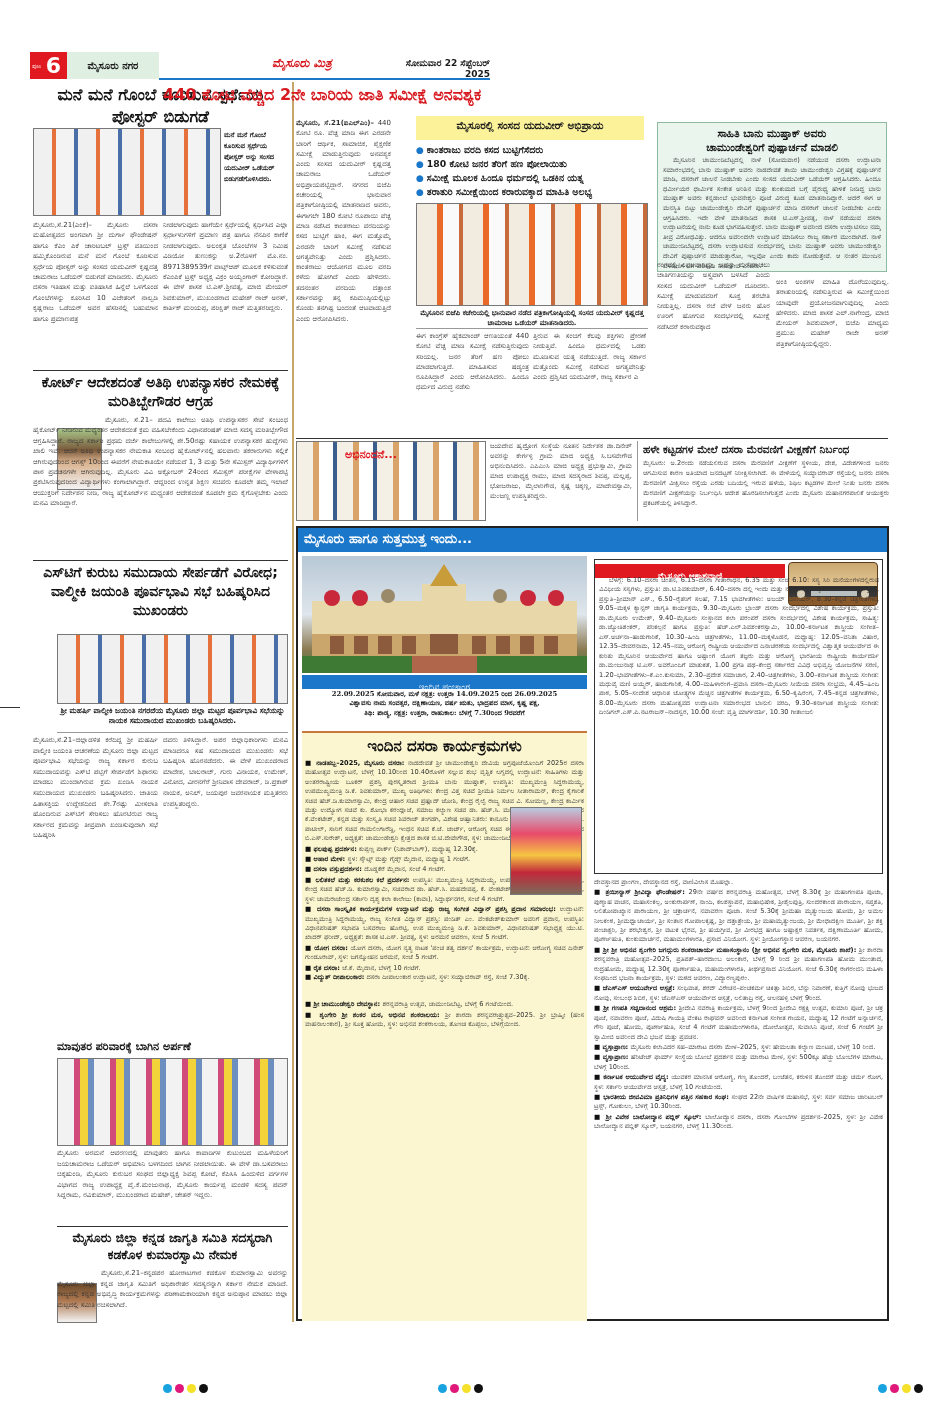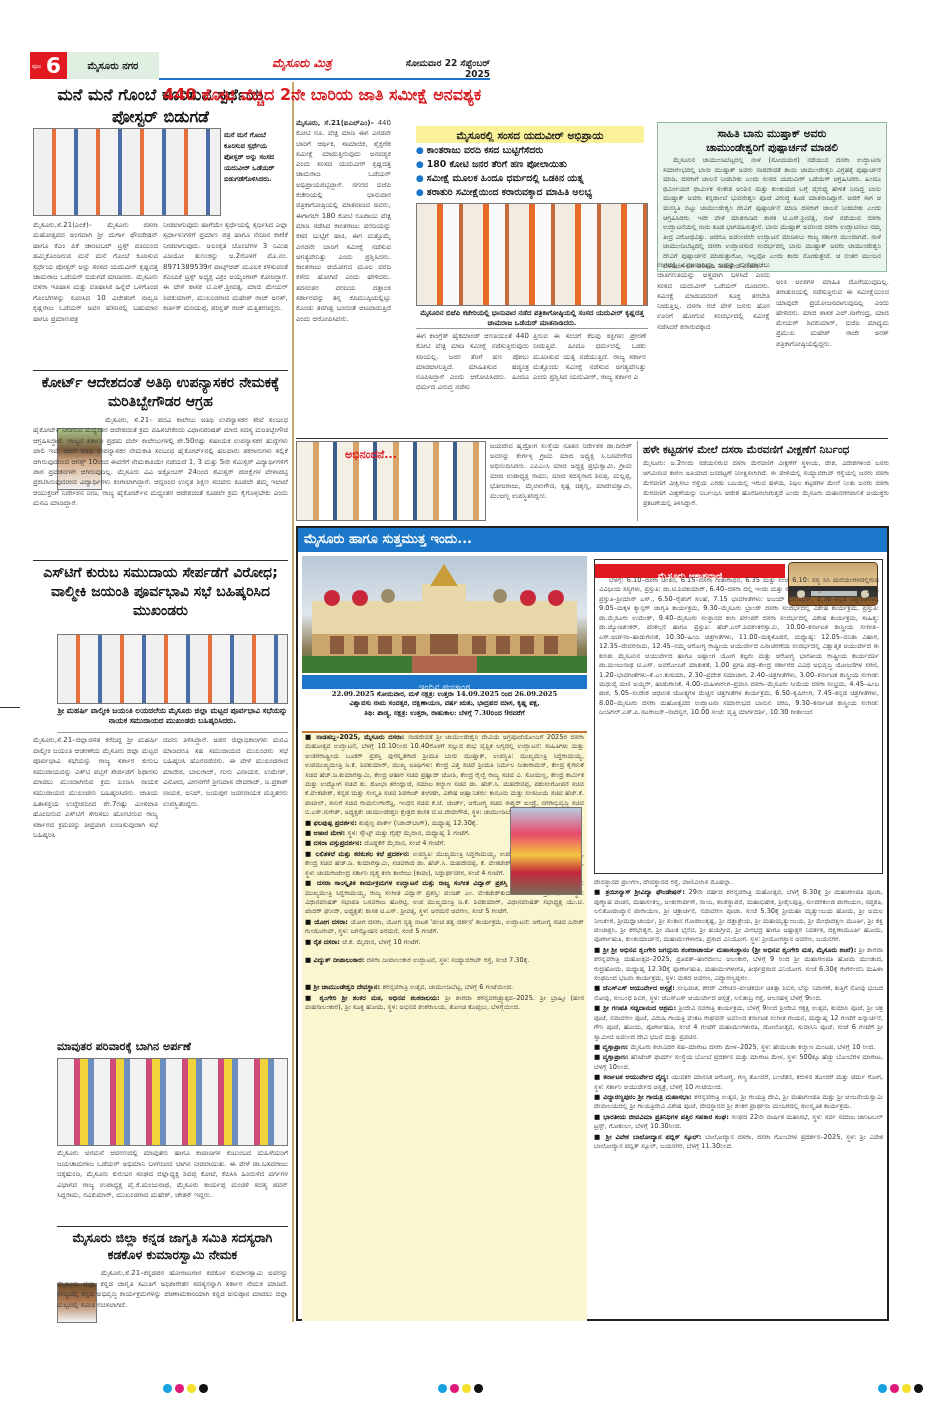--- a/index.html
+++ b/index.html
@@ -38,41 +38,41 @@
 <div class="abs body-text" style="left:163px;top:220px;width:125px;height:140px;font-size:7px;line-height:10.4px;">ನೀಡಲಾಗುವುದು ಹಾಗೆಯೇ ಸ್ಪರ್ಧೆಯಲ್ಲಿ ಸ್ಪರ್ಧಿಸಿದ ಎಲ್ಲಾ ಸ್ಪರ್ಧಾಳುಗಳಿಗೆ ಪ್ರಮಾಣ ಪತ್ರ ಹಾಗೂ ನೆನಪಿನ ಕಾಣಿಕೆ ನೀಡಲಾಗುವುದು. ಅಲಂಕೃತ ಬೊಂಬೆಗಳ 3 ನಿಮಿಷ ವಿಡಿಯೋ ತುಣುಕನ್ನು ಅ.2ರೊಳಗೆ ಮೊ.ನಂ. 8971389539ಗೆ ವಾಟ್ಸ್‌ಆಪ್ ಮೂಲಕ ಕಳಿಸುವಂತೆ ಕೆಎಂಪಿಕೆ ಟ್ರಸ್ಟ್ ಅಧ್ಯಕ್ಷ ವಿಕ್ರಂ ಅಯ್ಯಂಗಾರ್ ಕೋರಿದ್ದಾರೆ. ಈ ವೇಳೆ ಶಾಸಕ ಟಿ.ಎಸ್.ಶ್ರೀವತ್ಸ, ಮಾಜಿ ಮೇಯರ್ ಶಿವಕುಮಾರ್, ಮುಖಂಡರಾದ ಮಹೇಶ್ ರಾಜ್ ಅರಸ್, ಕಾರ್ತಿಕ್ ಮರಿಯಪ್ಪ, ಪರಿಕ್ಷಿತ್ ರಾಜ್ ಮತ್ತಿತರರಿದ್ದರು.</div>
 
 <div class="hrule" style="left:33px;top:370px;width:255px;background:#333;"></div>
 <div class="abs hl" style="left:33px;top:373px;width:255px;font-size:14px;line-height:19px;">ಕೋರ್ಟ್ ಆದೇಶದಂತೆ ಅತಿಥಿ ಉಪನ್ಯಾಸಕರ ನೇಮಕಕ್ಕೆ ಮರಿತಿಬ್ಬೇಗೌಡರ ಆಗ್ರಹ</div>
 <div class="abs photo" style="left:57px;top:428px;width:45px;height:62px;background:linear-gradient(180deg,#a8c78a 0%,#7a5a3c 35%,#d8b08c 55%,#f3f3f3 100%);"></div>
 <div class="abs body-text" style="left:33px;top:415px;width:255px;height:140px;font-size:7px;line-height:10.4px;text-indent:72px;">ಮೈಸೂರು, ಸೆ.21– ಪದವಿ ಕಾಲೇಜು ಅತಿಥಿ ಉಪನ್ಯಾಸಕರ ಸೇವೆ ಸಂಬಂಧ ಹೈಕೋರ್ಟ್ ನೀಡಿರುವ ಮಧ್ಯಂತರ ಆದೇಶದಂತೆ ಕ್ರಮ ವಹಿಸಬೇಕೆಂದು ವಿಧಾನಪರಿಷತ್ ಮಾಜಿ ಸದಸ್ಯ ಮರಿತಿಬ್ಬೇಗೌಡ ಆಗ್ರಹಿಸಿದ್ದಾರೆ. ರಾಜ್ಯದ ಸರ್ಕಾರಿ ಪ್ರಥಮ ದರ್ಜೆ ಕಾಲೇಜುಗಳಲ್ಲಿ ಶೇ.50ರಷ್ಟು ಸಹಾಯಕ ಉಪನ್ಯಾಸಕರ ಹುದ್ದೆಗಳು ಖಾಲಿ ಇವೆ. ಆದರೆ ಅತಿಥಿ ಉಪನ್ಯಾಸಕರ ನೇಮಕಾತಿ ಸಂಬಂಧ ಹೈಕೋರ್ಟ್‌ನಲ್ಲಿ ಹಲವಾರು ತಕರಾರುಗಳು ಸಲ್ಲಿಕೆ ಆಗಿರುವುದರಿಂದ ಆಗಸ್ಟ್ 10ರಿಂದ ಈವರೆಗೆ ನೇಮಕಾತಿಯೇ ನಡೆಯದೆ 1, 3 ಮತ್ತು 5ನೇ ಸೆಮಿಸ್ಟರ್ ವಿದ್ಯಾರ್ಥಿಗಳಿಗೆ ಪಾಠ ಪ್ರವಚನಗಳೇ ಆಗಿರುವುದಿಲ್ಲ. ಮೈಸೂರು ವಿವಿ ಅಕ್ಟೋಬರ್ 24ರಿಂದ ಸೆಮಿಸ್ಟರ್ ಪರೀಕ್ಷೆಗಳ ವೇಳಾಪಟ್ಟಿ ಪ್ರಕಟಿಸಿರುವುದರಿಂದ ವಿದ್ಯಾರ್ಥಿಗಳು ಕಂಗಾಲಾಗಿದ್ದಾರೆ. ಆದ್ದರಿಂದ ಉನ್ನತ ಶಿಕ್ಷಣ ಸಚಿವರು ಕೂಡಲೇ ತಮ್ಮ ಇಲಾಖೆ ಆಯುಕ್ತರಿಗೆ ನಿರ್ದೇಶನ ನೀಡಿ, ರಾಜ್ಯ ಹೈಕೋರ್ಟ್‌ನ ಮಧ್ಯಂತರ ಆದೇಶದಂತೆ ಕೂಡಲೇ ಕ್ರಮ ಕೈಗೊಳ್ಳಬೇಕು ಎಂದು ಮನವಿ ಮಾಡಿದ್ದಾರೆ.</div>
 
 <div class="hrule" style="left:33px;top:560px;width:255px;background:#333;"></div>
 <div class="abs hl" style="left:33px;top:563px;width:255px;font-size:14px;line-height:19px;">ಎಸ್‌ಟಿಗೆ ಕುರುಬ ಸಮುದಾಯ ಸೇರ್ಪಡೆಗೆ ವಿರೋಧ; ವಾಲ್ಮೀಕಿ ಜಯಂತಿ ಪೂರ್ವಭಾವಿ ಸಭೆ ಬಹಿಷ್ಕರಿಸಿದ ಮುಖಂಡರು</div>
 <div class="abs photo people" style="left:57px;top:634px;width:231px;height:70px;"></div>
-<div class="abs caption" style="left:57px;top:706px;width:231px;">ಶ್ರೀ ಮಹರ್ಷಿ ವಾಲ್ಮೀಕಿ ಜಯಂತಿ ಲಯದಲೆಯ ಮೈಸೂರು ಜಿಲ್ಲಾ ಮಟ್ಟದ ಪೂರ್ವಭಾವಿ ಸಭೆಯನ್ನು ನಾಯಕ ಸಮುದಾಯದ ಮುಖಂಡರು ಬಹಿಷ್ಕರಿಸಿದರು.</div>
+<div class="abs caption" style="left:57px;top:706px;width:231px;">ಶ್ರೀ ಮಹರ್ಷಿ ವಾಲ್ಮೀಕಿ ಜಯಂತಿ ನಗರದೆಯ ಮೈಸೂರು ಜಿಲ್ಲಾ ಮಟ್ಟದ ಪೂರ್ವಭಾವಿ ಸಭೆಯನ್ನು ನಾಯಕ ಸಮುದಾಯದ ಮುಖಂಡರು ಬಹಿಷ್ಕರಿಸಿದರು.</div>
 <div class="hrule" style="left:57px;top:732px;width:231px;"></div>
 <div class="abs body-text" style="left:33px;top:735px;width:125px;height:238px;font-size:7px;line-height:10.6px;">ಮೈಸೂರು,ಸೆ.21–ಜಿಲ್ಲಾಡಳಿತ ಕರೆದಿದ್ದ ಶ್ರೀ ಮಹರ್ಷಿ ವಾಲ್ಮೀಕಿ ಜಯಂತಿ ಆಚರಣೆಯ ಮೈಸೂರು ಜಿಲ್ಲಾ ಮಟ್ಟದ ಪೂರ್ವಭಾವಿ ಸಭೆಯನ್ನು ರಾಜ್ಯ ಸರ್ಕಾರ ಕುರುಬ ಸಮುದಾಯವನ್ನು ಎಸ್‌ಟಿ ಪಟ್ಟಿಗೆ ಸೇರ್ಪಡೆಗೆ ಶಿಫಾರಸು ಮಾಡಲು ಮುಂದಾಗಿರುವ ಕ್ರಮ ಖಂಡಿಸಿ ನಾಯಕ ಸಮುದಾಯದ ಮುಖಂಡರು ಬಹಿಷ್ಕರಿಸಿದರು. ಜಾತಿಯ ಹಿತಾಸಕ್ತಿಯ ಉದ್ದೇಶದಿಂದ ಶೇ.7ರಷ್ಟು ಮೀಸಲಾತಿ ಹೊಂದಿರುವ ಎಸ್‌ಟಿಗೆ ಸೇರಿಸಲು ಹೊರಟಿರುವ ರಾಜ್ಯ ಸರ್ಕಾರದ ಕ್ರಮವನ್ನು ತೀವ್ರವಾಗಿ ಖಂಡಿಸುವುದಾಗಿ ಸಭೆ ಬಹಿಷ್ಕರಿಸಿ</div>
 <div class="abs body-text" style="left:163px;top:735px;width:125px;height:238px;font-size:7px;line-height:10.6px;">ದವರು ತಿಳಿಸಿದ್ದಾರೆ. ಅಪರ ಜಿಲ್ಲಾಧಿಕಾರಿಗಳು ಮನವಿ ಮಾಡಿದರೂ ಸಹ ಸಮುದಾಯದ ಮುಖಂಡರು ಸಭೆ ಬಹಿಷ್ಕರಿಸಿ ಹೊರನಡೆದರು. ಈ ವೇಳೆ ಮುಖಂಡರಾದ ಮಾದೇಶ, ಬಾಲರಾಜ್, ಗುರು ವಿನಾಯಕ, ಉಮೇಶ್, ವಿನೋದ, ವೀರನಗೆರೆ ಶ್ರೀನಿವಾಸ ದೇವರಾಜ್, ಡಿ.ಪ್ರಕಾಶ್ ನಾಯಕ, ಅನಿಲ್, ಜಯಪುರ ಜವರನಾಯಕ ಮತ್ತಿತರರು ಉಪಸ್ಥಿತರಿದ್ದರು.</div>
 
 <div class="abs hl" style="left:57px;top:1040px;width:231px;font-size:11px;text-align:left;">ಮಾವುತರ ಪರಿವಾರಕ್ಕೆ ಬಾಗಿನ ಅರ್ಪಣೆ</div>
 <div class="abs photo people" style="left:57px;top:1058px;width:231px;height:88px;background:repeating-linear-gradient(90deg,#f2f2f2 0 16px,#d04a7a 16px 22px,#f3d33a 22px 30px,#6c8fc0 30px 36px),#eee;"></div>
 <div class="abs body-text" style="left:57px;top:1148px;width:231px;height:72px;font-size:7px;line-height:10.5px;">ಮೈಸೂರು ಅರಮನೆ ಆವರಣದಲ್ಲಿ ಮಾವುತರು ಹಾಗೂ ಕಾವಾಡಿಗಳ ಕುಟುಂಬದ ಮಹಿಳೆಯರಿಗೆ ಜಯಚಾಮರಾಜ ಒಡೆಯರ್ ಅಭಿಮಾನಿ ಬಳಗದಿಂದ ಬಾಗಿನ ನೀಡಲಾಯಿತು. ಈ ವೇಳೆ ಡಾ.ಬಸವರಾಜು ಚಿಕ್ಕಹುಂಡಿ, ಮೈಸೂರು ಕುರುಬರ ಸಂಘದ ಜಿಲ್ಲಾಧ್ಯಕ್ಷ ಶಿವಪ್ಪ ಕೋಟೆ, ಕೆಪಿಸಿಸಿ ಹಿಂದುಳಿದ ವರ್ಗಗಳ ವಿಭಾಗದ ರಾಜ್ಯ ಉಪಾಧ್ಯಕ್ಷ ವೈ.ಕೆ.ಮಂಜುನಾಥ, ಮೈಸೂರು ಕಾರ್ಯಪ್ಪ ಮಂಡಳಿ ಸದಸ್ಯ ಪವನ್ ಸಿದ್ದರಾಮ, ರವಿಕುಮಾರ್, ಮುಖಂಡರಾದ ಮಹೇಶ್, ಚೇತನ್ ಇದ್ದರು.</div>
 
 <div class="hrule" style="left:57px;top:1226px;width:231px;background:#333;"></div>
 <div class="abs hl" style="left:57px;top:1229px;width:231px;font-size:12.5px;line-height:17px;">ಮೈಸೂರು ಜಿಲ್ಲಾ ಕನ್ನಡ ಜಾಗೃತಿ ಸಮಿತಿ ಸದಸ್ಯರಾಗಿ ಕಡಕೊಳ ಕುಮಾರಸ್ವಾಮಿ ನೇಮಕ</div>
 <div class="abs photo" style="left:57px;top:1283px;width:40px;height:40px;background:linear-gradient(180deg,#6b4a2a 0%,#b07a52 45%,#f3f3f3 100%);"></div>
 <div class="abs body-text" style="left:57px;top:1268px;width:231px;height:56px;font-size:7px;line-height:10.5px;text-indent:44px;">ಮೈಸೂರು,ಸೆ.21–ಕನ್ನಡಪರ ಹೋರಾಟಗಾರ ಕಡಕೊಳ ಕುಮಾರಸ್ವಾಮಿ ಅವರನ್ನು ಮೈಸೂರು ಜಿಲ್ಲಾ ಕನ್ನಡ ಜಾಗೃತಿ ಸಮಿತಿಗೆ ಅಧಿಕಾರೇತರ ಸದಸ್ಯರನ್ನಾಗಿ ಸರ್ಕಾರ ನೇಮಕ ಮಾಡಿದೆ. ರಾಜ್ಯದಲ್ಲಿ ಕನ್ನಡ ಅಭಿವೃದ್ಧಿ ಕಾರ್ಯಕ್ರಮಗಳನ್ನು ಪರಿಣಾಮಕಾರಿಯಾಗಿ ಕನ್ನಡ ಅನುಷ್ಠಾನ ಮಾಡಲು ಜಿಲ್ಲಾ ಮಟ್ಟದಲ್ಲಿ ಸಮಿತಿ ರಚಿಸಲಾಗಿದೆ.</div>
 
 <div class="abs" style="left:163px;top:82px;width:330px;font-size:16px;line-height:26px;font-weight:bold;color:#d7191f;white-space:nowrap;">440 ಕೋಟಿ ವೆಚ್ಚದ 2ನೇ ಬಾರಿಯ ಜಾತಿ ಸಮೀಕ್ಷೆ ಅನವಶ್ಯಕ</div>
 
 <div class="abs body-text" style="left:296px;top:118px;width:95px;height:290px;font-size:7px;line-height:10.3px;">
   <span style="font-weight:bold;">ಮೈಸೂರು, ಸೆ.21(ಐಎಲ್‌ಎಂ)–</span>
   <span>440 ಕೋಟಿ ರೂ. ವೆಚ್ಚ ಮಾಡಿ ಈಗ ಎರಡನೇ ಬಾರಿಗೆ ಆರ್ಥಿಕ, ಸಾಮಾಜಿಕ, ಶೈಕ್ಷಣಿಕ ಸಮೀಕ್ಷೆ ಮಾಡುತ್ತಿರುವುದು ಅನವಶ್ಯಕ ಎಂದು ಸಂಸದ ಯದುವೀರ್ ಕೃಷ್ಣದತ್ತ ಚಾಮರಾಜ ಒಡೆಯರ್ ಅಭಿಪ್ರಾಯಪಟ್ಟಿದ್ದಾರೆ. ನಗರದ ಬಿಜೆಪಿ ಕಚೇರಿಯಲ್ಲಿ ಭಾನುವಾರ ಪತ್ರಿಕಾಗೋಷ್ಠಿಯಲ್ಲಿ ಮಾತನಾಡಿದ ಅವರು, ಈಗಾಗಲೇ 180 ಕೋಟಿ ರೂಪಾಯಿ ವೆಚ್ಚ ಮಾಡಿ ನಡೆಸಿದ ಕಾಂತರಾಜು ವರದಿಯನ್ನು ಕಸದ ಬುಟ್ಟಿಗೆ ಹಾಕಿ, ಈಗ ಮತ್ತೊಮ್ಮೆ ಎರಡನೇ ಬಾರಿಗೆ ಸಮೀಕ್ಷೆ ನಡೆಸುವ ಅಗತ್ಯವೇನಿತ್ತು ಎಂದು ಪ್ರಶ್ನಿಸಿದರು. ಕಾಂತರಾಜು ಆಯೋಗದ ಮೂಲ ವರದಿ ಕಳೆದು ಹೋಗಿದೆ ಎಂದು ಹೇಳಿದರು. ತದನಂತರ ವರದಿಯ ದತ್ತಾಂಶ ಸರ್ಕಾರವನ್ನು ತನ್ನ ಕಪಿಮುಷ್ಠಿಯಲ್ಲಿಟ್ಟು ಕೊಂಡು ತನಗಿಷ್ಟ ಬಂದಂತೆ ಆಟವಾಡುತ್ತಿದೆ ಎಂದು ಆರೋಪಿಸಿದರು.</span>
 </div>
-<div class="abs" style="left:416px;top:126px;width:228px;height:17px;background:#fbf29a;font-size:10.5px;font-weight:bold;text-align:center;line-height:19px;">ಮೈಸೂರಲ್ಲಿ ಸಂಸದ ಯದುವೀರ್ ಅಭಿಪ್ರಾಯ</div>
+<div class="abs" style="left:416px;top:116px;width:228px;height:24px;background:#fbf29a;font-size:10.5px;font-weight:bold;text-align:center;line-height:19px;">ಮೈಸೂರಲ್ಲಿ ಸಂಸದ ಯದುವೀರ್ ಅಭಿಪ್ರಾಯ</div>
 <div class="abs" style="left:416px;top:143px;width:228px;">
   <div class="bullet" style="font-size:9.3px;font-weight:bold;line-height:14px;white-space:nowrap;">ಕಾಂತರಾಜು ವರದಿ ಕಸದ ಬುಟ್ಟಿಗೆಸೆದರು</div>
   <div class="bullet" style="font-size:9.3px;font-weight:bold;line-height:14px;white-space:nowrap;">180 ಕೋಟಿ ಜನರ ತೆರಿಗೆ ಹಣ ಪೋಲಾಯಿತು</div>
   <div class="bullet" style="font-size:9.3px;font-weight:bold;line-height:14px;white-space:nowrap;">ಸಮೀಕ್ಷೆ ಮೂಲಕ ಹಿಂದೂ ಧರ್ಮದಲ್ಲಿ ಒಡಕಿನ ಯತ್ನ</div>
   <div class="bullet" style="font-size:9.3px;font-weight:bold;line-height:14px;white-space:nowrap;">ತರಾತುರಿ ಸಮೀಕ್ಷೆಯಿಂದ ಕರಾರುವಕ್ಕಾದ ಮಾಹಿತಿ ಅಲಭ್ಯ</div>
 </div>
 <div class="abs photo people" style="left:416px;top:203px;width:232px;height:103px;background:repeating-linear-gradient(90deg,#f2ebe0 0 20px,#ea6a2a 20px 26px,#fafafa 26px 42px,#c76a3c 42px 46px),#eee;"></div>
 <div class="abs caption" style="left:416px;top:308px;width:232px;font-size:7px;">ಮೈಸೂರಿನ ಬಿಜೆಪಿ ಕಚೇರಿಯಲ್ಲಿ ಭಾನುವಾರ ನಡೆದ ಪತ್ರಿಕಾಗೋಷ್ಠಿಯಲ್ಲಿ ಸಂಸದ ಯದುವೀರ್ ಕೃಷ್ಣದತ್ತ ಚಾಮರಾಜ ಒಡೆಯರ್ ಮಾತನಾಡಿದರು.</div>
 <div class="hrule" style="left:416px;top:328px;width:232px;"></div>
 <div class="abs body-text" style="left:416px;top:331px;width:113px;height:100px;font-size:7px;line-height:10.3px;">ಈಗ ಕಾಂಗ್ರೆಸ್ ಹೈಕಮಾಂಡ್ ಆಣತಿಯಂತೆ 440 ಕೋಟಿ ವೆಚ್ಚ ಮಾಡಿ ಸಮೀಕ್ಷೆ ನಡೆಸುತ್ತಿರುವುದು ಸರಿಯಲ್ಲ. ಜನರ ತೆರಿಗೆ ಹಣ ಪೋಲು ಮಾಡಲಾಗುತ್ತಿದೆ. ಮಾಹಿತಿಸುವ ಷಡ್ಯಂತ್ರ ರೂಪಿಸಿದ್ದಾರೆ ಎಂದು ಆರೋಪಿಸಿದರು. ಹಿಂದೂ ಧರ್ಮದ ವಿರುದ್ಧ ನಡೆಸು</div>
@@ -131,30 +131,31 @@
 <div class="abs" style="left:302px;top:675px;width:285px;height:14px;background:#1a77c9;text-align:center;">
   <span style="color:#fff;font-size:9px;line-height:14px;">ಇಂದಿನ ಪಂಚಾಂಗ</span>
 </div>
 <div class="abs" style="left:302px;top:690px;width:285px;text-align:center;font-size:6.8px;line-height:9.4px;font-family:'DejaVu Serif',serif;font-weight:bold;">
   <div>22.09.2025 ಸೋಮವಾರ, ಮಳೆ ನಕ್ಷತ್ರ: ಉತ್ತರಾ 14.09.2025 ರಿಂದ 26.09.2025</div>
   <div>ವಿಶ್ವಾವಸು ನಾಮ ಸಂವತ್ಸರ, ದಕ್ಷಿಣಾಯಣ, ವರ್ಷ ಋತು, ಭಾದ್ರಪದ ಮಾಸ, ಕೃಷ್ಣ ಪಕ್ಷ,</div>
   <div>ತಿಥಿ: ಪಾಡ್ಯ, ನಕ್ಷತ್ರ: ಉತ್ತರಾ, ರಾಹುಕಾಲ: ಬೆಳಗ್ಗೆ 7.30ರಿಂದ 9ರವರೆಗೆ</div>
 </div>
 
 <div class="abs" style="left:302px;top:731px;width:285px;height:590px;background:#fbf6cf;border-top:2px solid #c8783a;">
+  <div class="hl" style="font-size:15px;line-height:26px;">ಇಂದಿನ ದಸರಾ ಕಾರ್ಯಕ್ರಮಗಳು</div>
   <div class="abs photo" style="left:208px;top:74px;width:72px;height:88px;background:linear-gradient(180deg,#b9cbe0 0%,#e84a6a 30%,#f5c542 55%,#c2283a 75%,#7c6a5a 100%);"></div>
   <div id="dasara-list" style="padding:0 3px;font-size:6.6px;line-height:9.4px;text-align:justify;color:#333;height:560px;overflow:hidden;">
       <div style="margin-bottom: 1px;"><span style="font-weight: bold; color: rgb(17, 17, 17);">■ ನಾಡಹಬ್ಬ–2025, ಮೈಸೂರು ದಸರಾ: </span><span>ನಾಡದೇವತೆ ಶ್ರೀ ಚಾಮುಂಡೇಶ್ವರಿ ದೇವಿಯ ಅಗ್ರಪೂಜೆಯೊಂದಿಗೆ 2025ರ ದಸರಾ ಮಹೋತ್ಸವ ಉದ್ಘಾಟನೆ, ಬೆಳಗ್ಗೆ 10.10ರಿಂದ 10.40ರೊಳಗೆ ಸಲ್ಲುವ ಶುಭ ವೃಶ್ಚಿಕ ಲಗ್ನದಲ್ಲಿ ಉದ್ಘಾಟನೆ: ಸಾಹಿತಿಗಳು ಮತ್ತು ಅಂತರರಾಷ್ಟ್ರೀಯ ಬೂಕರ್ ಪ್ರಶಸ್ತಿ ಪುರಸ್ಕೃತರಾದ ಶ್ರೀಮತಿ ಬಾನು ಮುಷ್ತಾಕ್, ಉಪಸ್ಥಿತಿ: ಮುಖ್ಯಮಂತ್ರಿ ಸಿದ್ದರಾಮಯ್ಯ, ಉಪಮುಖ್ಯಮಂತ್ರಿ ಡಿ.ಕೆ. ಶಿವಕುಮಾರ್, ಮುಖ್ಯ ಅತಿಥಿಗಳು: ಕೇಂದ್ರ ವಿತ್ತ ಸಚಿವೆ ಶ್ರೀಮತಿ ನಿರ್ಮಲ ಸೀತಾರಾಮನ್, ಕೇಂದ್ರ ಕೈಗಾರಿಕೆ ಸಚಿವ ಹೆಚ್.ಡಿ.ಕುಮಾರಸ್ವಾಮಿ, ಕೇಂದ್ರ ಆಹಾರ ಸಚಿವ ಪ್ರಹ್ಲಾದ್ ಜೋಶಿ, ಕೇಂದ್ರ ರೈಲ್ವೆ ರಾಜ್ಯ ಸಚಿವ ವಿ. ಸೋಮಣ್ಣ, ಕೇಂದ್ರ ಕಾರ್ಮಿಕ ಮತ್ತು ಉದ್ಯೋಗ ಸಚಿವೆ ಕು. ಶೋಭಾ ಕರಂದ್ಲಾಜೆ, ಸಮಾಜ ಕಲ್ಯಾಣ ಸಚಿವ ಡಾ. ಹೆಚ್.ಸಿ. ಮಹದೇವಪ್ಪ, ಪಶುಸಂಗೋಪನೆ ಸಚಿವ ಕೆ.ವೆಂಕಟೇಶ್, ಕನ್ನಡ ಮತ್ತು ಸಂಸ್ಕೃತಿ ಸಚಿವ ಶಿವರಾಜ್ ತಂಗಡಗಿ, ವಿಶೇಷ ಆಹ್ವಾನಿತರು: ಕಾನೂನು ಮತ್ತು ಸಂಸದೀಯ ಸಚಿವ ಹೆಚ್.ಕೆ. ಪಾಟೀಲ್, ಸಾರಿಗೆ ಸಚಿವ ರಾಮಲಿಂಗಾರೆಡ್ಡಿ, ಇಂಧನ ಸಚಿವ ಕೆ.ಜೆ. ಜಾರ್ಜ್, ಆರೋಗ್ಯ ಸಚಿವ ಈಶ್ವರ್ ಖಂಡ್ರೆ, ನಗರಾಭಿವೃದ್ಧಿ ಸಚಿವ ಬಿ.ಎಸ್.ಸುರೇಶ್, ಅಧ್ಯಕ್ಷತೆ: ಚಾಮುಂಡೇಶ್ವರಿ ಕ್ಷೇತ್ರದ ಶಾಸಕ ಜಿ.ಟಿ.ದೇವೇಗೌಡ, ಸ್ಥಳ: ಚಾಮುಂಡಿಬೆಟ್ಟ.</span></div>
       <div style="margin-bottom: 1px;"><span style="font-weight: bold; color: rgb(17, 17, 17);">■ ಫಲಪುಷ್ಪ ಪ್ರದರ್ಶನ: </span><span>ಕುಪ್ಪಣ್ಣ ಪಾರ್ಕ್ (ನಿಶಾದ್‌ಬಾಗ್), ಮಧ್ಯಾಹ್ನ 12.30ಕ್ಕೆ.</span></div>
       <div style="margin-bottom: 1px;"><span style="font-weight: bold; color: rgb(17, 17, 17);">■ ಆಹಾರ ಮೇಳ: </span><span>ಸ್ಥಳ: ಸ್ಕೌಟ್ಸ್ ಮತ್ತು ಗೈಡ್ಸ್ ಮೈದಾನ, ಮಧ್ಯಾಹ್ನ 1 ಗಂಟೆಗೆ.</span></div>
       <div style="margin-bottom: 1px;"><span style="font-weight: bold; color: rgb(17, 17, 17);">■ ದಸರಾ ವಸ್ತುಪ್ರದರ್ಶನ: </span><span>ದೊಡ್ಡಕೆರೆ ಮೈದಾನ, ಸಂಜೆ 4 ಗಂಟೆಗೆ.</span></div>
       <div style="margin-bottom: 1px;"><span style="font-weight: bold; color: rgb(17, 17, 17);">■ ಲಲಿತಕಲೆ ಮತ್ತು ಕರಕುಶಲ ಕಲೆ ಪ್ರದರ್ಶನ: </span><span>ಉಪಸ್ಥಿತಿ: ಮುಖ್ಯಮಂತ್ರಿ ಸಿದ್ದರಾಮಯ್ಯ, ಉಪಮುಖ್ಯಮಂತ್ರಿ ಡಿ.ಕೆ. ಶಿವಕುಮಾರ್, ಕೇಂದ್ರ ಸಚಿವ ಹೆಚ್.ಡಿ. ಕುಮಾರಸ್ವಾಮಿ, ಸಚಿವರಾದ ಡಾ. ಹೆಚ್.ಸಿ. ಮಹದೇವಪ್ಪ, ಕೆ. ವೆಂಕಟೇಶ್, ಅಧ್ಯಕ್ಷತೆ: ಶಾಸಕ ತನ್ವೀರ್ ಸೇಠ್, ಸ್ಥಳ: ಚಾಮರಾಜೇಂದ್ರ ಸರ್ಕಾರಿ ದೃಶ್ಯ ಕಲಾ ಕಾಲೇಜು (ಕಾವಾ), ಸಿದ್ದಾರ್ಥನಗರ, ಸಂಜೆ 4 ಗಂಟೆಗೆ.</span></div>
       <div style="margin-bottom: 1px;"><span style="font-weight: bold; color: rgb(17, 17, 17);">■ ದಸರಾ ಸಾಂಸ್ಕೃತಿಕ ಕಾರ್ಯಕ್ರಮಗಳ ಉದ್ಘಾಟನೆ ಮತ್ತು ರಾಜ್ಯ ಸಂಗೀತ ವಿದ್ವಾನ್ ಪ್ರಶಸ್ತಿ ಪ್ರದಾನ ಸಮಾರಂಭ: </span><span>ಉದ್ಘಾಟನೆ: ಮುಖ್ಯಮಂತ್ರಿ ಸಿದ್ದರಾಮಯ್ಯ, ರಾಜ್ಯ ಸಂಗೀತ ವಿದ್ವಾನ್ ಪ್ರಶಸ್ತಿ: ಪಂಡಿತ್ ಎಂ. ವೆಂಕಟೇಶ್‌ಕುಮಾರ್ ಅವರಿಗೆ ಪ್ರದಾನ, ಉಪಸ್ಥಿತಿ: ವಿಧಾನಪರಿಷತ್ ಸಭಾಪತಿ ಬಸವರಾಜ ಹೊರಟ್ಟಿ, ಉಪ ಮುಖ್ಯಮಂತ್ರಿ ಡಿ.ಕೆ. ಶಿವಕುಮಾರ್, ವಿಧಾನಪರಿಷತ್ ಸಭಾಧ್ಯಕ್ಷ ಯು.ಟಿ. ಖಾದರ್ ಫರೀದ್, ಅಧ್ಯಕ್ಷತೆ: ಶಾಸಕ ಟಿ.ಎಸ್. ಶ್ರೀವತ್ಸ, ಸ್ಥಳ: ಅರಮನೆ ಆವರಣ, ಸಂಜೆ 5 ಗಂಟೆಗೆ.</span></div>
       <div style="margin-bottom: 1px;"><span style="font-weight: bold; color: rgb(17, 17, 17);">■ ಯೋಗ ದಸರಾ: </span><span>ಯೋಗ ದಸರಾ, ಯೋಗ ನೃತ್ಯ ನಾಟಕ 'ಪಂಚ ತತ್ವ ದರ್ಶನ' ಕಾರ್ಯಕ್ರಮ, ಉದ್ಘಾಟನೆ: ಆರೋಗ್ಯ ಸಚಿವ ದಿನೇಶ್ ಗುಂಡೂರಾವ್, ಸ್ಥಳ: ಜಗನ್ಮೋಹನ ಅರಮನೆ, ಸಂಜೆ 5 ಗಂಟೆಗೆ.</span></div>
-      <div style="margin-bottom: 9px;"><span style="font-weight: bold; color: rgb(17, 17, 17);">■ ರೈತ ದಸರಾ: </span><span>ಜೆ.ಕೆ. ಮೈದಾನ, ಬೆಳಗ್ಗೆ 10 ಗಂಟೆಗೆ.</span></div>
+      <div style="margin-bottom: 0;"><span style="font-weight: bold; color: rgb(17, 17, 17);">■ ರೈತ ದಸರಾ: </span><span>ಜೆ.ಕೆ. ಮೈದಾನ, ಬೆಳಗ್ಗೆ 10 ಗಂಟೆಗೆ.</span></div>
       <div style="margin-bottom: 18px;"><span style="font-weight: bold; color: rgb(17, 17, 17);">■ ವಿದ್ಯುತ್ ದೀಪಾಲಂಕಾರ: </span><span>ದಸರಾ ದೀಪಾಲಂಕಾರ ಉದ್ಘಾಟನೆ, ಸ್ಥಳ: ಸಯ್ಯಾಜಿರಾವ್ ರಸ್ತೆ, ಸಂಜೆ 7.30ಕ್ಕೆ.</span></div>
       <div style="margin-bottom: 1px;"><span style="font-weight: bold; color: rgb(17, 17, 17);">■ ಶ್ರೀ ಚಾಮುಂಡೇಶ್ವರಿ ದೇವಸ್ಥಾನ: </span><span>ಶರನ್ನವರಾತ್ರಿ ಉತ್ಸವ, ಚಾಮುಂಡಿಬೆಟ್ಟ, ಬೆಳಗ್ಗೆ 6 ಗಂಟೆಯಿಂದ.</span></div>
       <div style="margin-bottom: 1px;"><span style="font-weight: bold; color: rgb(17, 17, 17);">■ ಶೃಂಗೇರಿ ಶ್ರೀ ಶಂಕರ ಮಠ, ಅಭಿನವ ಶಂಕರಾಲಯ: </span><span>ಶ್ರೀ ಶಾರದಾ ಶರನ್ನವರಾತ್ರ್ಯುತ್ಸವ–2025. ಶ್ರೀ ಬ್ರಾಹ್ಮೀ (ಹಂಸ ವಾಹನಾಲಂಕಾರ), ಶ್ರೀ ಸೂಕ್ತ ಹೋಮ, ಸ್ಥಳ: ಅಭಿನವ ಶಂಕರಾಲಯ, ತೊಣಚಿ ಕೊಪ್ಪಲು, ಬೆಳಗ್ಗೆಯಿಂದ.</span></div>
     </div>
 </div>
 
 <div class="abs" style="left:594px;top:559px;width:289px;height:315px;border:1px solid #333;background:#fff;">
   <div style="position:absolute;left:0;top:4px;width:190px;height:14px;background:#e0181f;text-align:center;">
     <span style="color:#fff;font-size:9px;font-weight:bold;line-height:14px;">ಮೈಸೂರು ಆಕಾಶವಾಣಿ</span>
   </div>
@@ -168,21 +169,20 @@
 
 <div id="right-list" class="abs" style="left:594px;top:878px;width:289px;height:440px;overflow:hidden;font-size:6.6px;line-height:9.4px;text-align:justify;color:#333;">
     <div style="margin-bottom: 1px;"><span>ದೇವಸ್ಥಾನದ ಪ್ರಾಂಗಣ, ದೇವಸ್ಥಾನದ ರಸ್ತೆ, ವಾಣಿವಿಲಾಸ ಮೊಹಲ್ಲಾ.</span></div>
     <div style="margin-bottom: 1px;"><span style="font-weight: bold; color: rgb(17, 17, 17);">■ ತ್ರಯೀನ್ಯಾಸ್ ಶ್ರೀವಿದ್ಯಾ ಫೌಂಡೇಷನ್: </span><span>29ನೇ ವರ್ಷದ ಶರನ್ನವರಾತ್ರಿ ಮಹೋತ್ಸವ, ಬೆಳಗ್ಗೆ 8.30ಕ್ಕೆ ಶ್ರೀ ಮಹಾಗಣಪತಿ ಪೂಜಾ, ಪುಣ್ಯಾಹ ವಾಚನ, ಮಹಾಸಂಕಲ್ಪ, ಅಂಕುರಾರ್ಪಣೆ, ನಾಂದಿ, ಕಲಶಸ್ಥಾಪನೆ, ಮಹಾಭಿಷೇಕ, ಶ್ರೀಶೈಲಪುತ್ರಿ, ಸುಂದರಕಾಂಡ ಪಾರಾಯಣ, ಸಪ್ತಶತಿ, ಲಲಿತೋಪಾಖ್ಯಾನ ಪಾರಾಯಣ, ಶ್ರೀ ಚಕ್ರಾರ್ಚನೆ, ನವಾವರಣ ಪೂಜಾ. ಸಂಜೆ 5.30ಕ್ಕೆ ಶ್ರೀಮಹಾ ಮೃತ್ಯುಂಜಯ ಹೋಮ, ಶ್ರೀ ಅಮಲ ನೀಲಕಂಠ, ಶ್ರೀಮಧ್ವಾಚಾರ್ಯ, ಶ್ರೀ ಸಂತಾನ ಗೋಪಾಲಕೃಷ್ಣ, ಶ್ರೀ ದತ್ತಾತ್ರೇಯ, ಶ್ರೀ ಮಹಾಮೃತ್ಯುಂಜಯ, ಶ್ರೀ ಮೇಧಾದಕ್ಷಿಣ ಮೂರ್ತಿ, ಶ್ರೀ ಶಕ್ತಿ ಪಂಚಾಕ್ಷರಿ, ಶ್ರೀ ಶರಭೇಶ್ವರ, ಶ್ರೀ ವಟುಕ ಭೈರವ, ಶ್ರೀ ಹಯಗ್ರೀವ, ಶ್ರೀ ವೀರಭದ್ರ ಹಾಗೂ ಅಷ್ಟಾಕ್ಷರ ನಿವರ್ತಕ, ದಕ್ಷಿಣಾಮೂರ್ತಿ ಹೋಮ, ಪೂರ್ಣಾಹುತಿ, ಕುಂಕುಮಾರ್ಚನೆ, ಮಹಾಮಂಗಳಾರತಿ, ಪ್ರಸಾದ ವಿನಿಯೋಗ. ಸ್ಥಳ: ಶ್ರೀಯೋಗಸ್ಥಾನ ಆವರಣ, ಜಯನಗರ.</span></div>
     <div style="margin-bottom: 1px;"><span style="font-weight: bold; color: rgb(17, 17, 17);">■ ಶ್ರೀ ಶ್ರೀ ಅಭಿನವ ಶೃಂಗೇರಿ ಜಗದ್ಗುರು ಶಂಕರಾಚಾರ್ಯ ಮಹಾಸಂಸ್ಥಾನಂ (ಶ್ರೀ ಅಭಿನವ ಶೃಂಗೇರಿ ಮಠ, ಮೈಸೂರು ಶಾಖೆ): </span><span>ಶ್ರೀ ಶಾರದಾ ಶರನ್ನವರಾತ್ರಿ ಮಹೋತ್ಸವ–2025, ಪ್ರತಿಪತ್–ಹಾರದಾಂಬ ಅಲಂಕಾರ, ಬೆಳಗ್ಗೆ 9 ರಿಂದ ಶ್ರೀ ಮಹಾಗಣಪತಿ ಹೋಮ ಮುಂತಾದ, ರುದ್ರಹೋಮ, ಮಧ್ಯಾಹ್ನ 12.30ಕ್ಕೆ ಪೂರ್ಣಾಹುತಿ, ಮಹಾಮಂಗಳಾರತಿ, ತೀರ್ಥಪ್ರಸಾದ ವಿನಿಯೋಗ. ಸಂಜೆ 6.30ಕ್ಕೆ ರಾಗರಂಜಿನಿ ಮಹಿಳಾ ಸಂಘದಿಂದ ಭಜನಾ ಕಾರ್ಯಕ್ರಮ, ಸ್ಥಳ: ಮಠದ ಆವರಣ, ವಿದ್ಯಾರಣ್ಯಪುರಂ.</span></div>
     <div style="margin-bottom: 1px;"><span style="font-weight: bold; color: rgb(17, 17, 17);">■ ಜೆಎಸ್‌ಎಸ್ ಆಯುರ್ವೇದ ಆಸ್ಪತ್ರೆ: </span><span>ಸಂಧಿವಾತ, ಶರದ್ ವಿರೇಚನ–ಪಂಚಕರ್ಮ ಚಿಕಿತ್ಸಾ ಶಿಬಿರ, ಬೆನ್ನು ನಿವಾರಣೆ, ಕುತ್ತಿಗೆ ನೋವು ಭುಜದ ನೋವು, ಸಂಬಂಧ ಶಿಬಿರ, ಸ್ಥಳ: ಜೆಎಸ್‌ಎಸ್ ಆಯುರ್ವೇದ ಆಸ್ಪತ್ರೆ, ಲಲಿತಾದ್ರಿ ರಸ್ತೆ, ಆಲನಹಳ್ಳಿ ಬೆಳಗ್ಗೆ 9ರಿಂದ.</span></div>
     <div style="margin-bottom: 1px;"><span style="font-weight: bold; color: rgb(17, 17, 17);">■ ಶ್ರೀ ಗಣಪತಿ ಸಚ್ಚಿದಾನಂದ ಆಶ್ರಮ: </span><span>ಶ್ರೀದೇವಿ ನವರಾತ್ರಿ ಕಾರ್ಯಕ್ರಮ, ಬೆಳಗ್ಗೆ 9ರಿಂದ ಶ್ರೀದೇವಿ ರಕ್ಷಕ್ಷಿ ಉತ್ಸವ, ಕುಮಾರಿ ಪೂಜೆ, ಶ್ರೀ ಚಕ್ರ ಪೂಜೆ, ನವಾವರಣ ಪೂಜೆ, ವಿದುಷಿ ಗಾಯತ್ರಿ ವೆಂಕಟ ರಾಘವನ್ ಅವರಿಂದ ಕರ್ನಾಟಕ ಸಂಗೀತ ಗಾಯನ, ಮಧ್ಯಾಹ್ನ 12 ಗಂಟೆಗೆ ಅನ್ನಾರ್ಚನೆ, ಗೌರಿ ಪೂಜೆ, ಹೋಮ, ಪೂರ್ಣಾಹುತಿ, ಸಂಜೆ 4 ಗಂಟೆಗೆ ಮಹಾಮಂಗಳಾರತಿ, ದೋಲೋತ್ಸವ, ಸುವಾಸಿನಿ ಪೂಜೆ, ಸಂಜೆ 6 ಗಂಟೆಗೆ ಶ್ರೀ ಸ್ವಾಮೀಜಿ ಅವರಿಂದ ದೇವಿ ಭಜನೆ ಮತ್ತು ಪ್ರವಚನ.</span></div>
     <div style="margin-bottom: 1px;"><span style="font-weight: bold; color: rgb(17, 17, 17);">■ ವ್ಯಸ್ತಾಪ್ರಾಣ: </span><span>ಮೈಸೂರು ಕಲಾವಿದರ ಸಹ–ಮಾರಾಟ ದಸರಾ ಮೇಳ–2025, ಸ್ಥಳ: ಹೇಮಲತಾ ಕಲ್ಯಾಣ ಮಂಟಪ, ಬೆಳಗ್ಗೆ 10 ರಿಂದ.</span></div>
     <div style="margin-bottom: 1px;"><span style="font-weight: bold; color: rgb(17, 17, 17);">■ ವ್ಯಸ್ತಾಪ್ರಾಣ: </span><span>ಹೆರಿಟೇಜ್ ಫಾರ್ಮ್ ಸಂಸ್ಥೆಯ ಬೊಂಬೆ ಪ್ರದರ್ಶನ ಮತ್ತು ಮಾರಾಟ ಮೇಳ, ಸ್ಥಳ: 500ಕ್ಕೂ ಹೆಚ್ಚು ಬೊಂಬೆಗಳ ಮಾರಾಟ, ಬೆಳಗ್ಗೆ 10ರಿಂದ.</span></div>
     <div style="margin-bottom: 1px;"><span style="font-weight: bold; color: rgb(17, 17, 17);">■ ಕರ್ನಾಟಕ ಆಯುರ್ವೇದ ವೈದ್ಯ: </span><span>ಯುವಕರ ಮಾನಸಿಕ ಆರೋಗ್ಯ, ಗಣ್ಯ ತೊಂದರೆ, ಬಂಜೆತನ, ಕರುಳಿನ ತೊಂದರೆ ಮತ್ತು ಚರ್ಮ ರೋಗ, ಸ್ಥಳ: ಸರ್ಕಾರಿ ಆಯುರ್ವೇದ ಆಸ್ಪತ್ರೆ, ಬೆಳಗ್ಗೆ 10 ಗಂಟೆಯಿಂದ.</span></div>
-    <div style="margin-bottom: 1px;"><span style="font-weight: bold; color: rgb(17, 17, 17);">■ ವಿದ್ಯಾರಣ್ಯಪುರಂ ಶ್ರೀ ಗಾಯತ್ರಿ ಮಹಾಸಭಾ: </span><span>ಶರನ್ನವರಾತ್ರಿ ಉತ್ಸವ, ಶ್ರೀ ಗಾಯತ್ರಿ ದೇವಿ, ಶ್ರೀ ಮಹಾಗಣಪತಿ ಮತ್ತು ಶ್ರೀ ಆಂಜನೇಯಸ್ವಾಮಿ ದೇವಾಲಯದಲ್ಲಿ ಶ್ರೀ ಗಾಯತ್ರಿದೇವಿ ವಿಶೇಷ ಪೂಜೆ, ದೇವಸ್ಥಾನದ ಶ್ರೀ ಶಂಕರ ಪ್ರಾರ್ಥನಾ ಮಂದಿರದಲ್ಲಿ ಸಾಂಸ್ಕೃತಿಕ ಕಾರ್ಯಕ್ರಮ.</span></div>
     <div style="margin-bottom: 1px;"><span style="font-weight: bold; color: rgb(17, 17, 17);">■ ಭಾರತೀಯ ಜೀವವಿಮಾ ಪ್ರತಿನಿಧಿಗಳ ಪತ್ತಿನ ಸಹಕಾರ ಸಂಘ: </span><span>ಸಂಘದ 22ನೇ ವಾರ್ಷಿಕ ಮಹಾಸಭೆ, ಸ್ಥಳ: ಸರ್ವ ಸಮಾಜ ಚಾರಿಟಬಲ್ ಟ್ರಸ್ಟ್, ಗೋಕುಲಂ, ಬೆಳಗ್ಗೆ 10.30ರಿಂದ.</span></div>
     <div style="margin-bottom: 1px;"><span style="font-weight: bold; color: rgb(17, 17, 17);">■ ಶ್ರೀ ವಿವೇಕ ಬಾಲೋದ್ಯಾನ ಪಬ್ಲಿಕ್ ಸ್ಕೂಲ್: </span><span>ಬಾಲೋದ್ಯಾನ ದಸರಾ, ದಸರಾ ಗೊಂಬೆಗಳ ಪ್ರದರ್ಶನ–2025, ಸ್ಥಳ: ಶ್ರೀ ವಿವೇಕ ಬಾಲೋದ್ಯಾನ ಪಬ್ಲಿಕ್ ಸ್ಕೂಲ್, ಜಯನಗರ, ಬೆಳಗ್ಗೆ 11.30ರಿಂದ.</span></div>
   </div>
 
 <div class="abs" style="left:163px;top:1378px;">
   <span class="dot" style="background:#18a3e0;"></span><span class="dot" style="background:#e0187a;"></span><span class="dot" style="background:#f5e12a;"></span><span class="dot" style="background:#111;"></span>
 </div>
 <div class="abs" style="left:438px;top:1378px;">
   <span class="dot" style="background:#18a3e0;"></span><span class="dot" style="background:#e0187a;"></span><span class="dot" style="background:#f5e12a;"></span><span class="dot" style="background:#111;"></span>
 </div>

